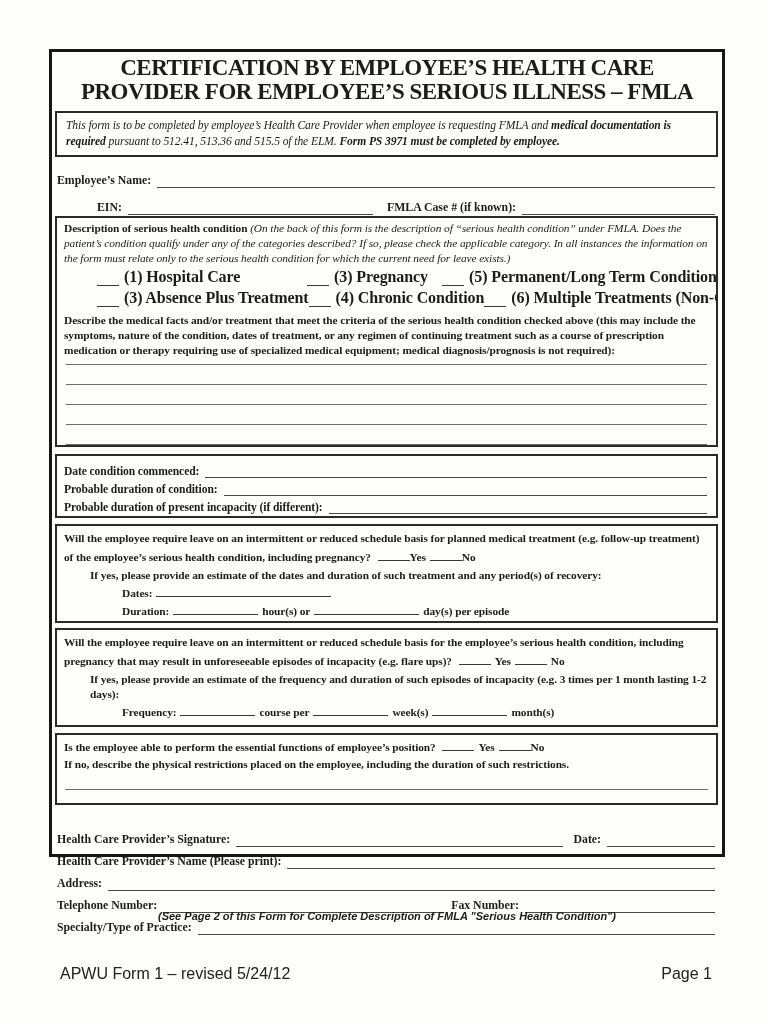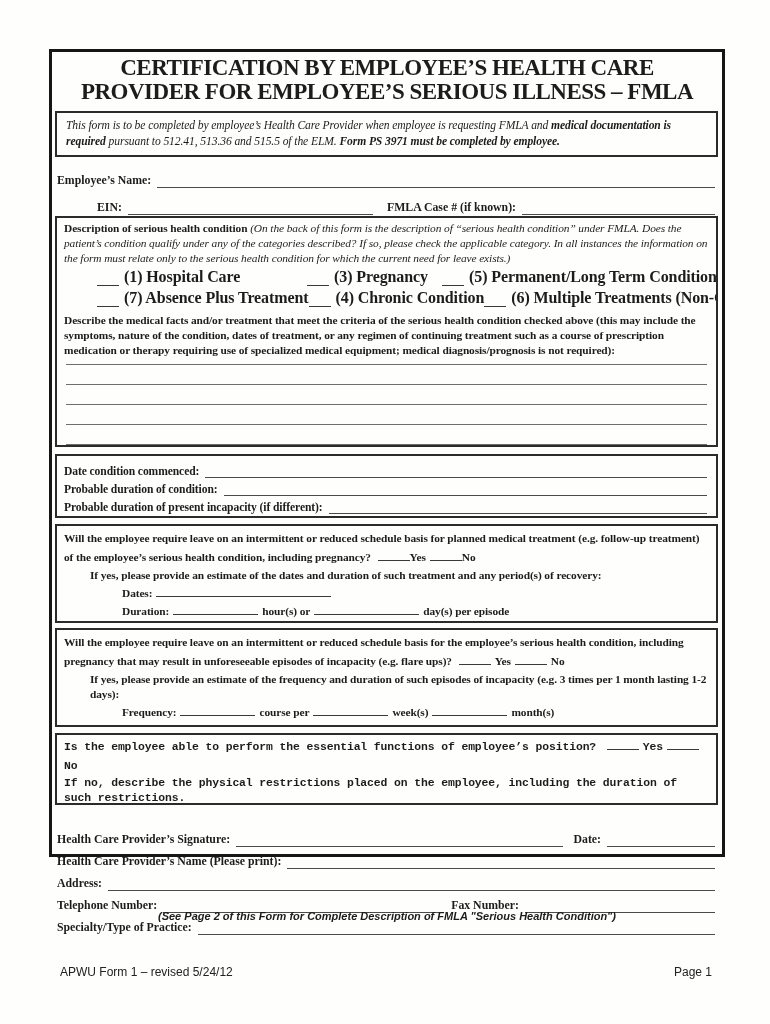--- a/index.html
+++ b/index.html
@@ -48,21 +48,21 @@
   .rule{height:19px;border-bottom:1.3px solid #6e6e6e;}
   .rule.first{height:6px;}
 
   
   .datesbox{top:402px;height:64px;padding-top:4px;}
   .datesbox .frow{height:18px;font-size:11.6px;}
 
   
   .planned{top:472px;height:99px;}
   .flare{top:576px;height:99px;}
-  .essential{top:681px;height:72px;font-family:Liberation Mono, monospace;}
+  .essential{top:681px;height:72px;}
   .q{line-height:19px;}
   .ind1{margin-left:26px;margin-top:1px;line-height:15.2px;}
   .row{margin-left:58px;margin-top:3px;height:15px;white-space:nowrap;}
   .yn{width:32px;}
   .yn.tight{margin-right:0;}
   .w175{width:175px;}
   .w205{width:205px;}
   .w105{width:105px;}
   .w85{width:85px;}
   .w75{width:75px;}
@@ -74,21 +74,21 @@
   .sig{top:778px;font-size:11.8px;}
   .sig .frow{height:17px;margin-top:5px;}
   .sig .frow.f1{margin-top:0;}
   .fill.date{flex:0 0 108px;}
   .lbl.dt{margin-left:8px;}
   .fill.phone{flex:0 0 280px;}
   .lbl.fax{margin-left:6px;}
 
   
   .note{top:858px;text-align:center;font-family:"Liberation Sans",sans-serif;font-size:11px;font-style:italic;}
-  .footer{top:913px;left:8px;right:10px;display:flex;justify-content:space-between;font-family:"Liberation Sans",sans-serif;font-size:12px;color:#222;}
+  .footer{top:913px;left:8px;right:10px;display:flex;justify-content:space-between;font-family:"Liberation Sans",sans-serif;font-size:16px;color:#222;}
 </style>
 </head>
 <body>
 
 <div class="sheet">
   <div class="frame">
 
     <section class="sec title">
       <div>CERTIFICATION BY EMPLOYEE’S HEALTH CARE</div>
       <div>PROVIDER FOR EMPLOYEE’S SERIOUS ILLNESS – FMLA</div>
@@ -127,21 +127,21 @@
               <span class="b">(3) Pregnancy</span>
             </span>
           <span class="cat c3">
               <span class="blank cb"></span>
               <span class="b">(5) Permanent/Long Term Condition</span>
             </span>
         </div>
         <div class="catrow">
           <span class="cat c1">
               <span class="blank cb"></span>
-              <span class="b">(7) Absence Plus Treatment</span>
+              <span class="b">(3) Absence Plus Treatment</span>
             </span>
           <span class="cat c2">
               <span class="blank cb"></span>
               <span class="b">(4) Chronic Condition</span>
             </span>
           <span class="cat c3">
               <span class="blank cb"></span>
               <span class="b">(6) Multiple Treatments (Non-Chronic Condition)</span>
             </span>
         </div>

